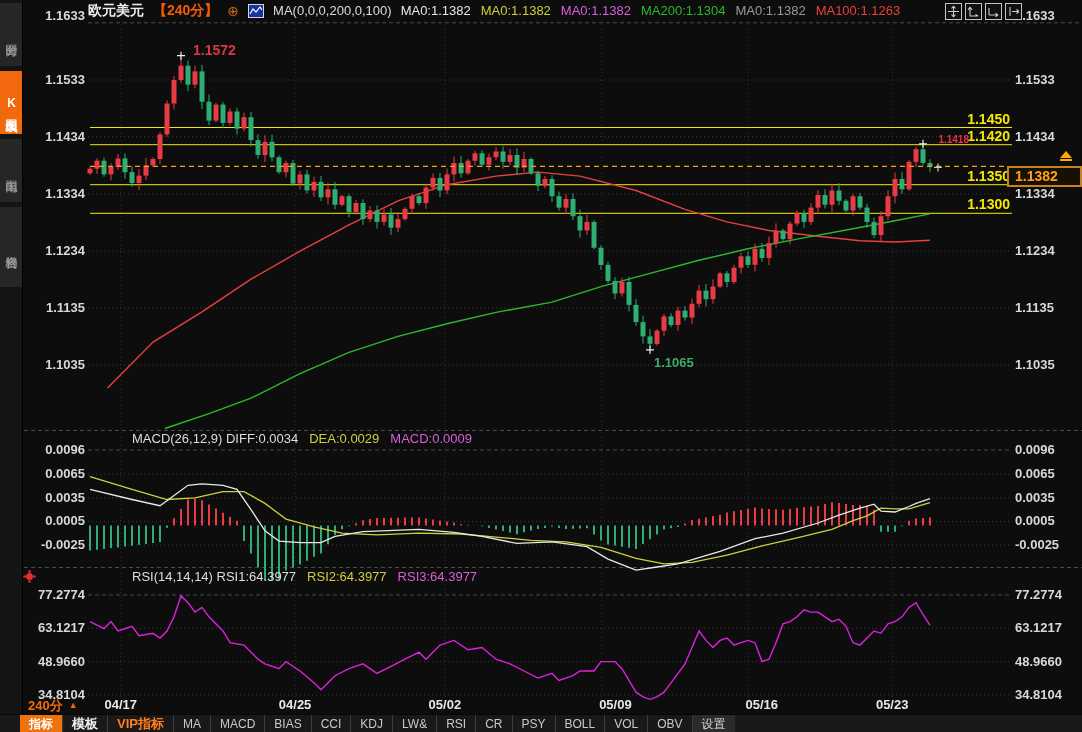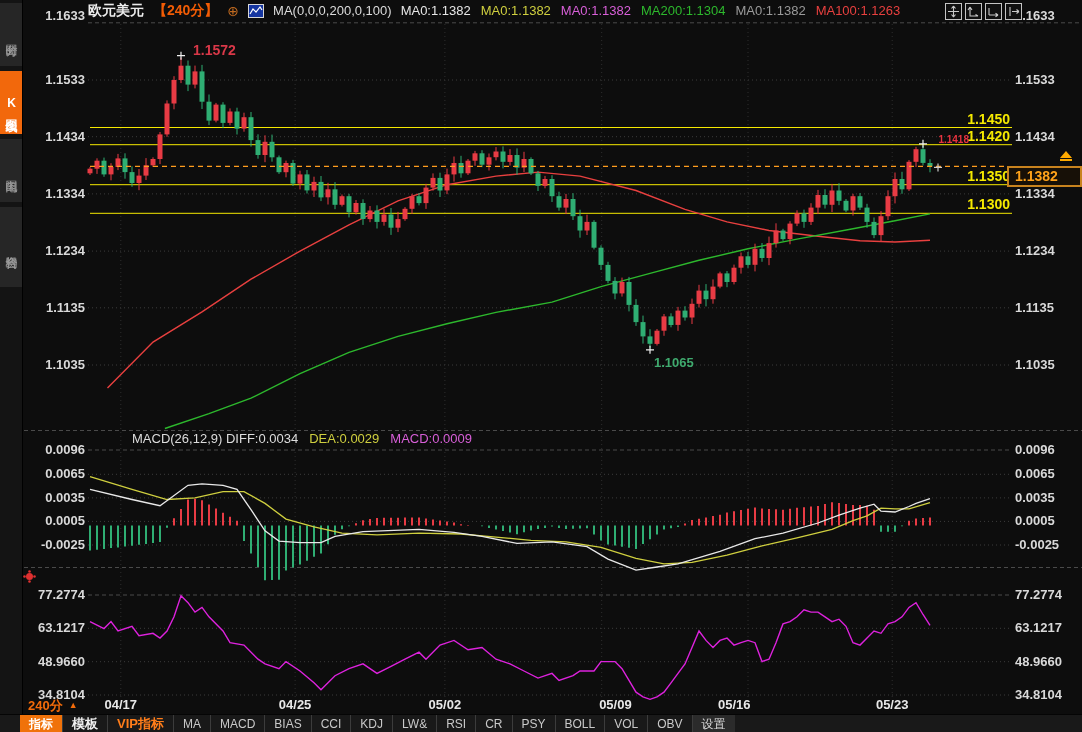--- a/index.html
+++ b/index.html
@@ -538,30 +538,35 @@
       <div class="lbl" style="left: 920px; top: 128.67px; width: 90px; text-align: right; color: rgb(245, 233, 0); font-size: 14px;">1.1420</div>
       <div class="lbl" style="left: 920px; top: 168.731px; width: 90px; text-align: right; color: rgb(245, 233, 0); font-size: 14px;">1.1350</div>
       <div class="lbl" style="left: 920px; top: 197.346px; width: 90px; text-align: right; color: rgb(245, 233, 0); font-size: 14px;">1.1300</div>
       <div class="lbl" style="left: 193px; top: 42.6803px; color: rgb(217, 56, 72); font-size: 14px;">1.1572</div>
       <div class="lbl" style="left: 654px; top: 354.836px; color: rgb(63, 170, 110);">1.1065</div>
       <div class="lbl" style="left: 903px; top: 132px; width: 66px; text-align: right; color: rgb(232, 51, 63); font-size: 10px;">1.1418</div>
       <div class="date-lbl" style="left: 90.8px; top: 697px; width: 60px; text-align: center;">04/17</div>
       <div class="date-lbl" style="left: 265.1px; top: 697px; width: 60px; text-align: center;">04/25</div>
       <div class="date-lbl" style="left: 414.9px; top: 697px; width: 60px; text-align: center;">05/02</div>
       <div class="date-lbl" style="left: 571.7px; top: 697px; width: 60px; text-align: right;">05/09</div>
-      <div class="date-lbl" style="left: 718px; top: 697px; width: 60px; text-align: left;">05/16</div>
+      <div class="date-lbl" style="left: 718px; top: 697px; width: 60px; text-align: right;">05/16</div>
       <div class="date-lbl" style="left: 862.2px; top: 697px; width: 60px; text-align: center;">05/23</div>
     </div>
 
   <div class="macd-label" style="top:431px;">
     <span style="color:#dddddd;"><span>MACD(26,12,9)</span>&nbsp;<span>DIFF:0.0034</span></span>
     <span style="color:#cfcf3f;">DEA:0.0029</span>
     <span style="color:#d85fd8;">MACD:0.0009</span>
   </div>
 
+  <div class="rsi-label" style="top:569px;">
+    <span style="color:#dddddd;"><span>RSI(14,14,14)</span>&nbsp;<span>RSI1:64.3977</span></span>
+    <span style="color:#cfcf3f;">RSI2:64.3977</span>
+    <span style="color:#d85fd8;">RSI3:64.3977</span>
+  </div>
 
   <div class="price-box">
     <span>1.1382</span>
   </div>
   <div class="price-arrow">
       <div class="tri"></div>
       <div class="bar"></div>
     </div>
 
   <div class="alert-icon"></div>

